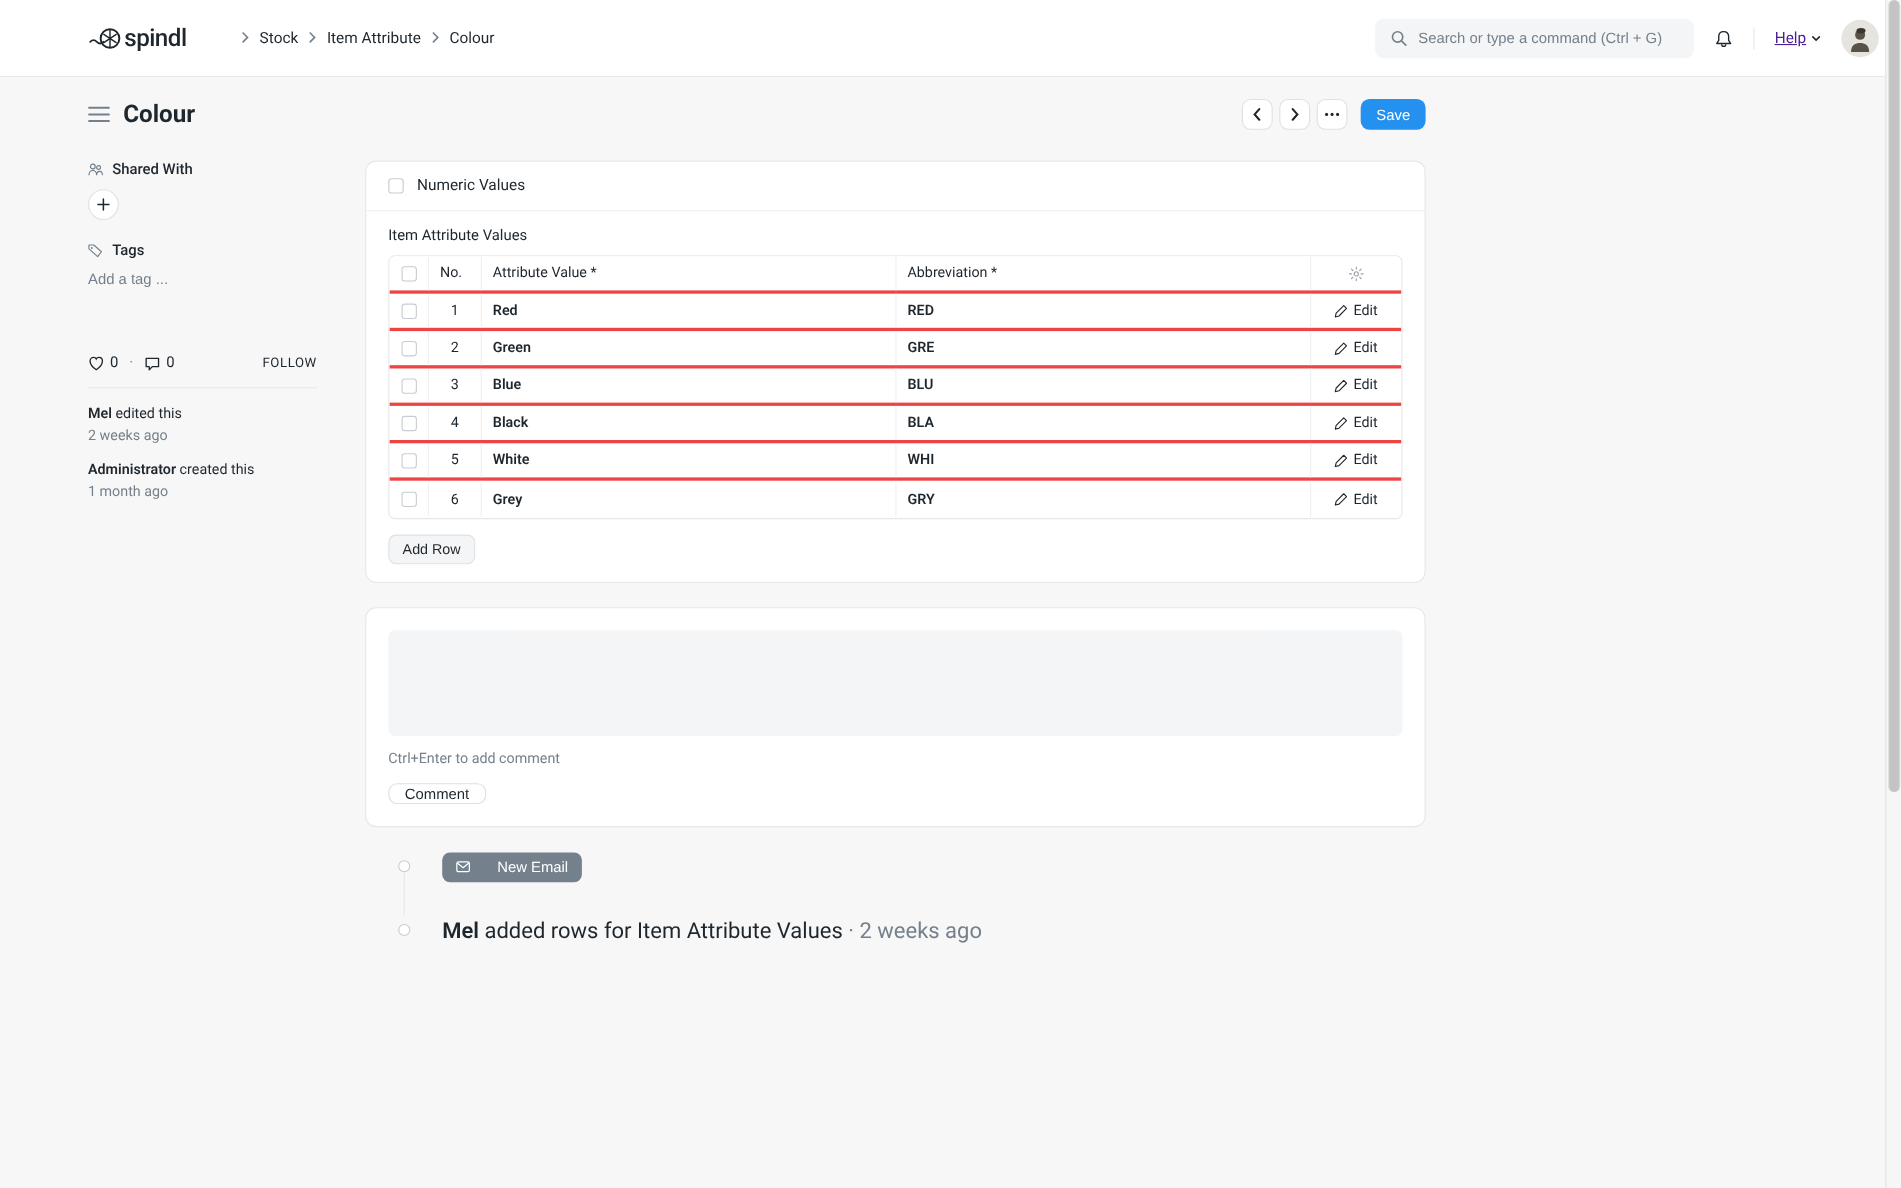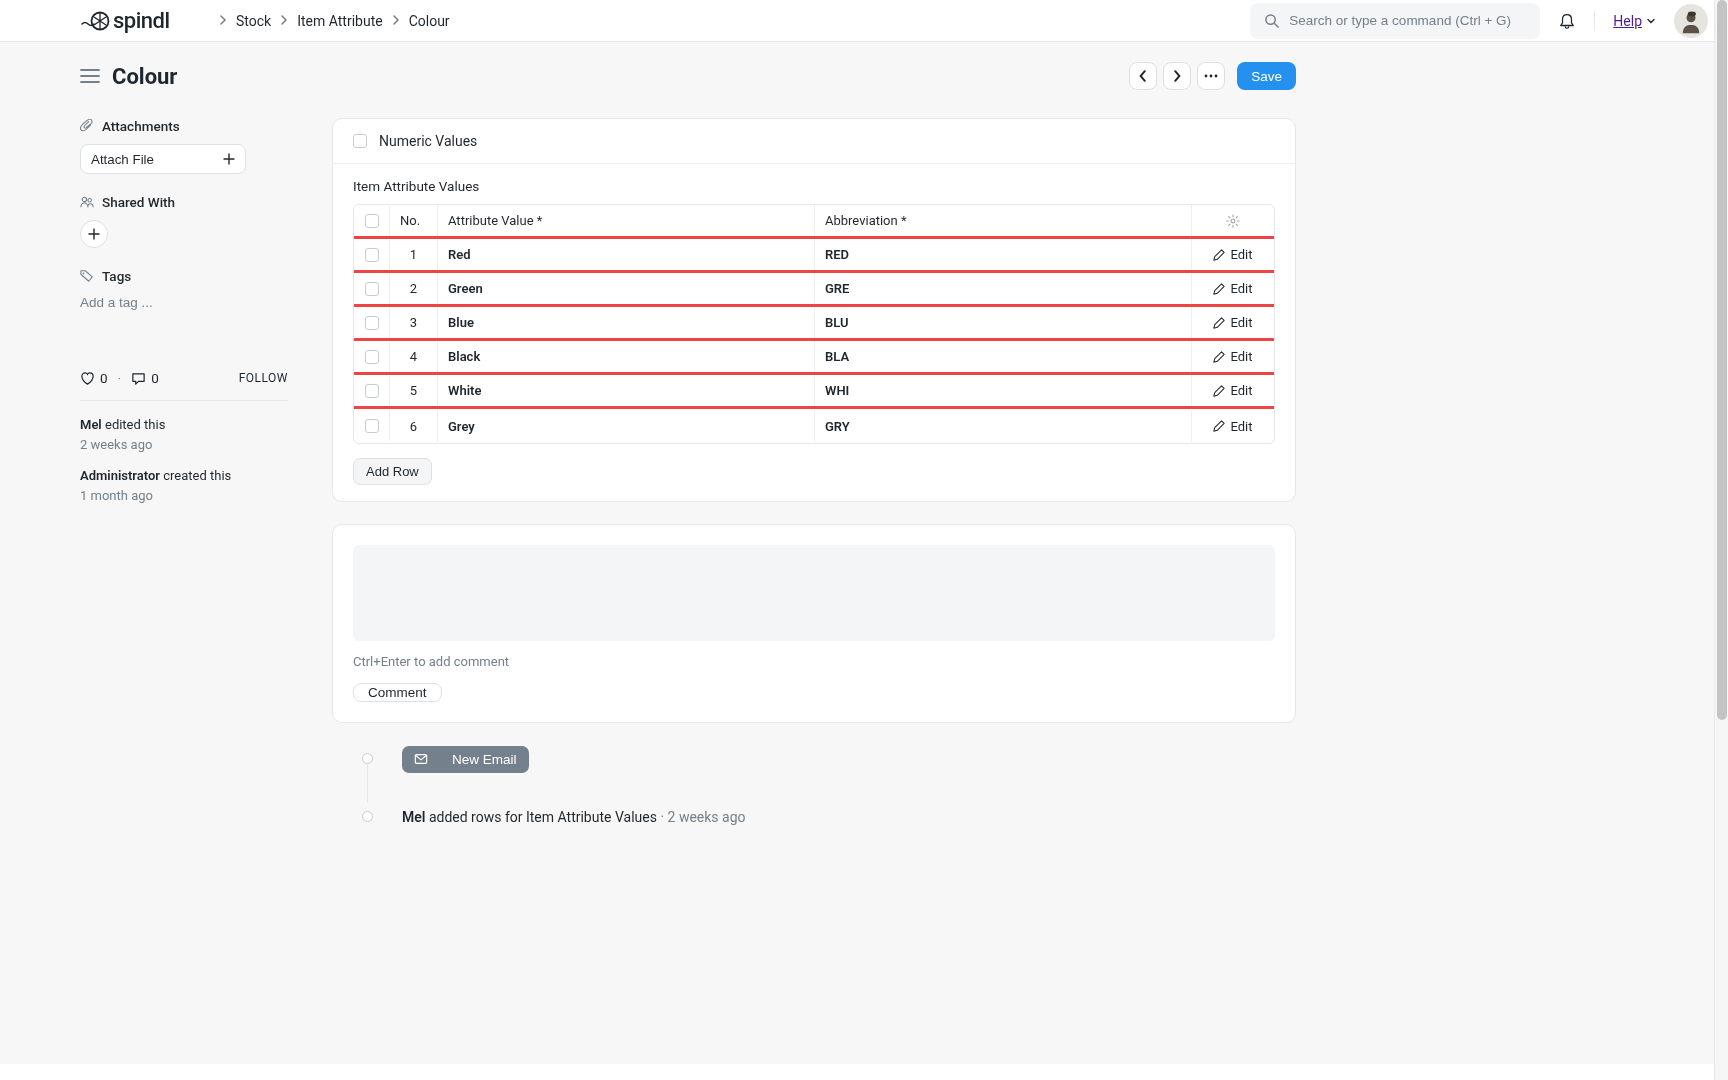--- a/index.html
+++ b/index.html
@@ -30,21 +30,21 @@
       left: 2px;
       width: 10px;
       height: 720px;
       background: #c4c4c4;
       border-radius: 5px;
     }
     
     .navbar {
       display: flex;
       align-items: center;
-      height: 42px;
+      height: 70px;
       padding: 0 20px 0 80px;
       border-bottom: 1px solid #e5e7eb;
       background: #fff;
     }
     .brand {
       display: flex;
       align-items: center;
       gap: 8px;
       margin-right: 20px;
     }
@@ -412,21 +412,21 @@
       align-items: center;
       gap: 24px;
       padding: 6px 12px;
       background: #74808b;
       color: #fff;
       border: none;
       border-radius: 7px;
       font-size: 13.5px;
       cursor: pointer;
     }
-    .timeline-text { font-size: 14px; color:#1f272e; }
+    .timeline-text { font-size: 20px; color:#1f272e; }
     .timeline-text .who { font-weight: 600; }
     .timeline-text .when { color:#74808b; }
     svg { flex-shrink: 0; }
   </style>
 </head>
 <body>
 
 <div class="scrollbar-track">
   <div class="scrollbar-thumb"></div>
 </div>
@@ -520,34 +520,20 @@
           </svg>
         </button>
         <button class="btn-save">Save</button>
       </div>
     </div>
 
     <div class="content-grid">
 
       <div class="sidebar">
 
-        <div class="side-section">
-          <div class="side-heading">
-            <svg viewBox="0 0 16 16">
-                <path d="M12 7 L7 12 C5 14 2 14 1 12 C-0.5 10 1 8 3 6 L9 1 C10 0 12 0 13 1 C14 2 14 4 13 5 L7 10 C6.5 10.5 5.5 10.5 5 10 C4.5 9.5 4.5 8.5 5 8 L10 3" stroke="#74808b" stroke-width="1.2" fill="none" stroke-linecap="round"></path>
-              </svg>
-            <span>Attachments</span>
-          </div>
-          <button class="attach-btn">
-            <span>Attach File</span>
-            <svg width="12" height="12" viewBox="0 0 12 12">
-                <path d="M6 1 L6 11 M1 6 L11 6" stroke="#1f272e" stroke-width="1.4" stroke-linecap="round"></path>
-              </svg>
-          </button>
-        </div>
 
         <div class="side-section">
           <div class="side-heading">
             <svg viewBox="0 0 16 16">
                 <circle cx="5" cy="5" r="2.5" stroke="#74808b" stroke-width="1.2" fill="none"></circle>
                 <circle cx="11" cy="6" r="2" stroke="#74808b" stroke-width="1.2" fill="none"></circle>
                 <path d="M1 14 C1 11 3 9 5 9 C7 9 9 11 9 14 M9 14 C9 12 10 10 12 10 C14 10 15 12 15 14" stroke="#74808b" stroke-width="1.2" fill="none"></path>
               </svg>
             <span>Shared With</span>
           </div>

